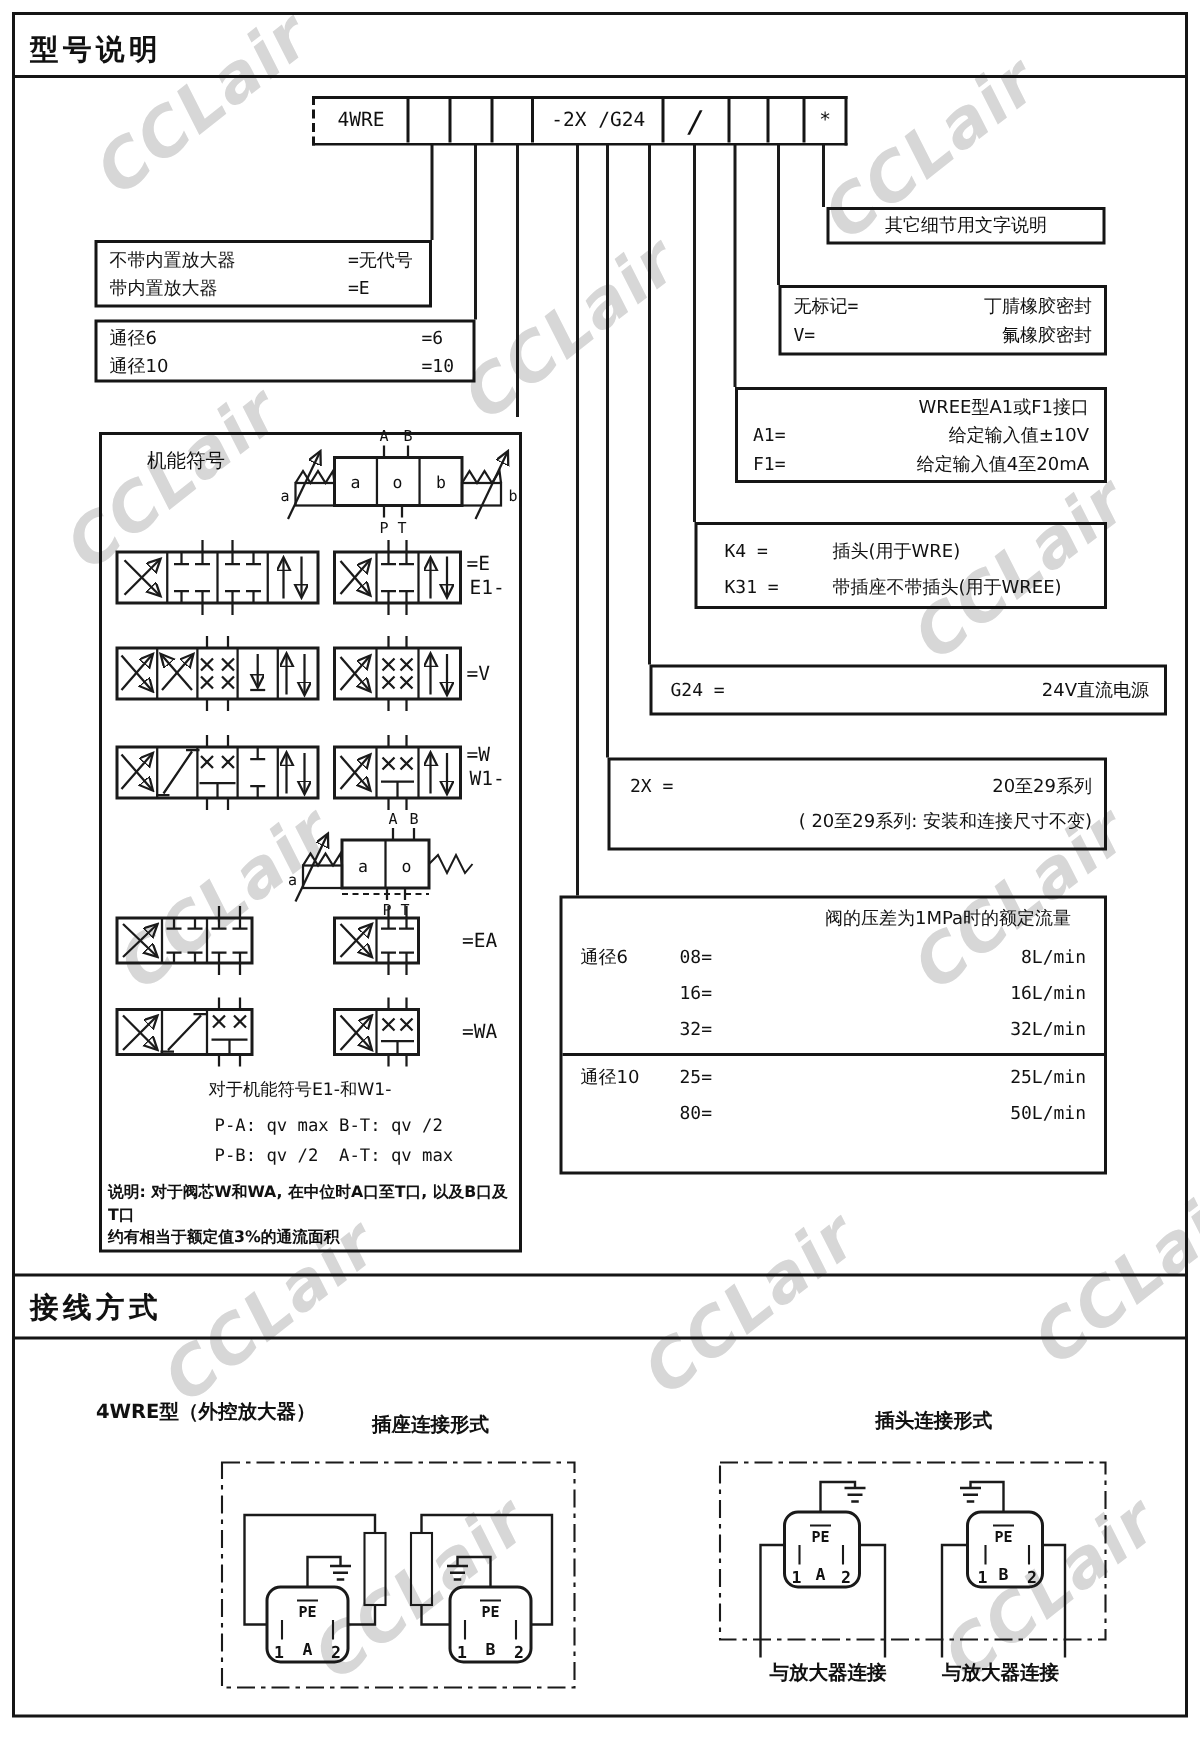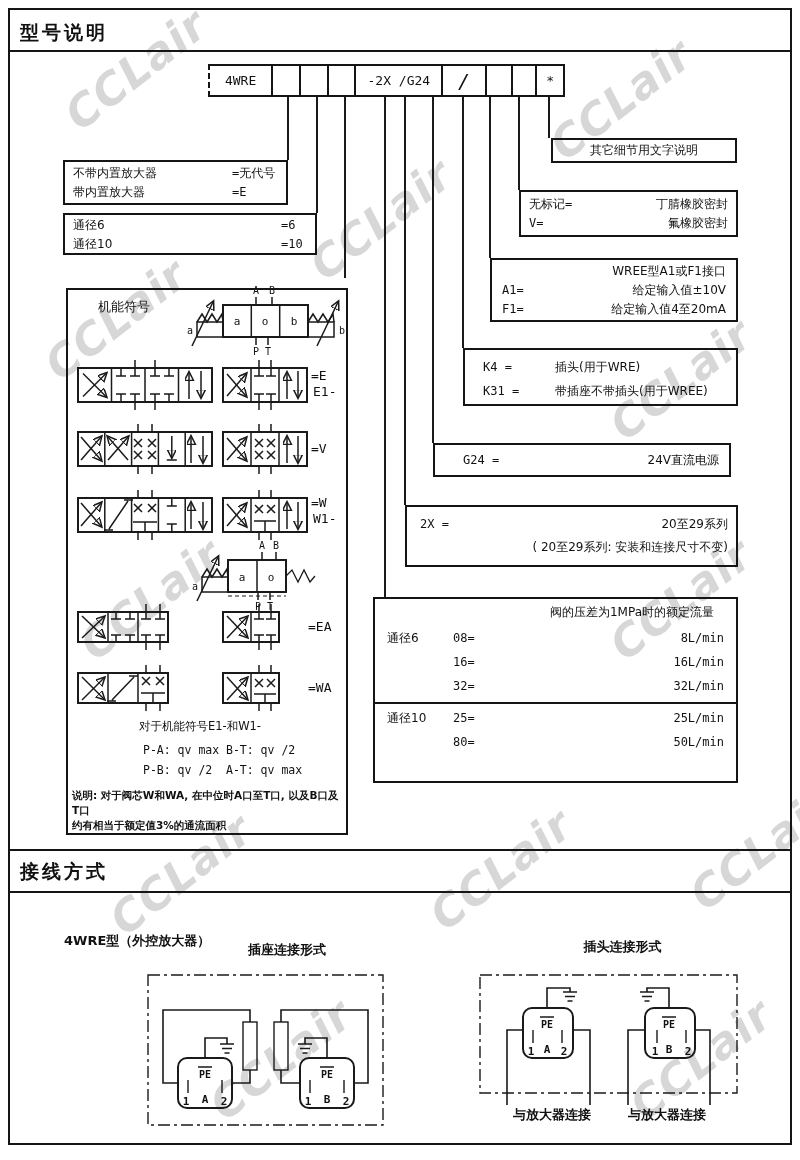--- a/index.html
+++ b/index.html
@@ -145,21 +145,21 @@
     <div style="display:flex;line-height:24px">
       <span class="mono" style="width:72px">K4 =</span>
       <span>插头(用于WRE)</span>
     </div>
     <div style="display:flex;line-height:24px">
       <span class="mono" style="width:72px">K31 =</span>
       <span>带插座不带插头(用于WREE)</span>
     </div>
   </div>
 
-  <div class="box" style="left:433px;top:443px;width:298px;height:34px;display:flex;align-items:center;justify-content:space-between;padding:0 10px 0 28px">
+  <div class="box" style="left:433px;top:443px;width:345px;height:34px;display:flex;align-items:center;justify-content:space-between;padding:0 10px 0 12px">
     <span class="mono">G24 =</span>
     <span>24V直流电源</span>
   </div>
 
   <div class="box" style="left:405px;top:505px;width:333px;height:62px;padding:6px 8px 0 13px">
     <div class="row" style="line-height:22px">
       <span class="mono">2X =</span>
       <span>20至29系列</span>
     </div>
     <div style="text-align:right;line-height:24px">( 20至29系列: 安装和连接尺寸不变)</div>

